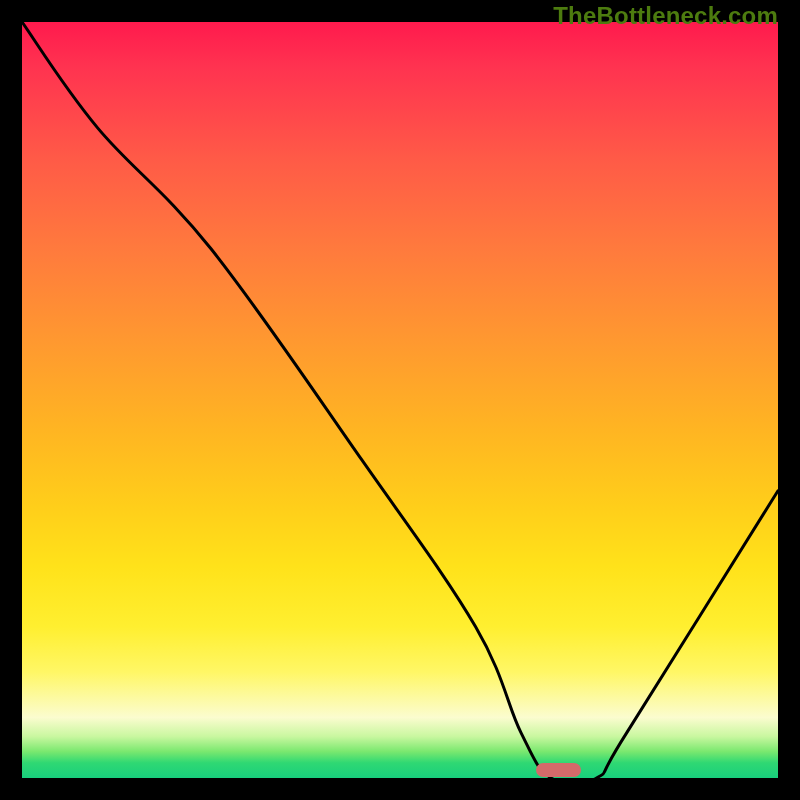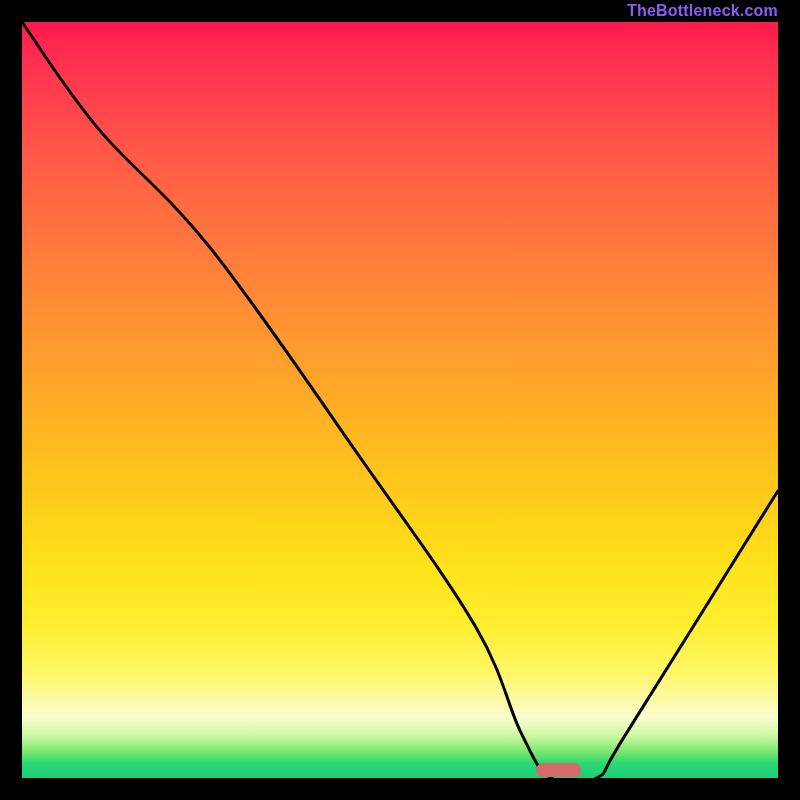--- a/index.html
+++ b/index.html
@@ -62,22 +62,22 @@
   }
   .marker {
     position: absolute;
     border-radius: 8px;
     background: #d46a6a;
   }
   .watermark {
     position: absolute;
     top: 2px;
     right: 22px;
-    color: #8b5cf6;
-    font-size: 16px;
+    color: #4d7c0f;
+    font-size: 24px;
     font-weight: 600;
     letter-spacing: 0.2px;
   }
 </style>
 </head>
 <body>
 
 <div class="frame">
   <div class="plot-area">
     <div class="gradient"></div>

